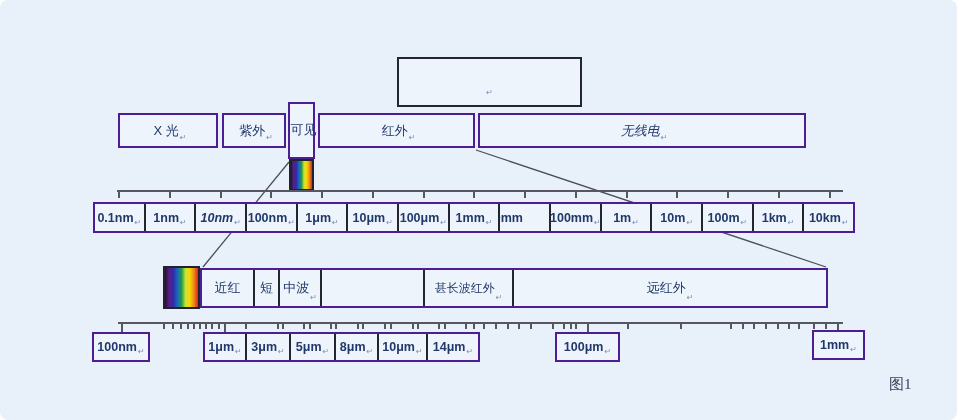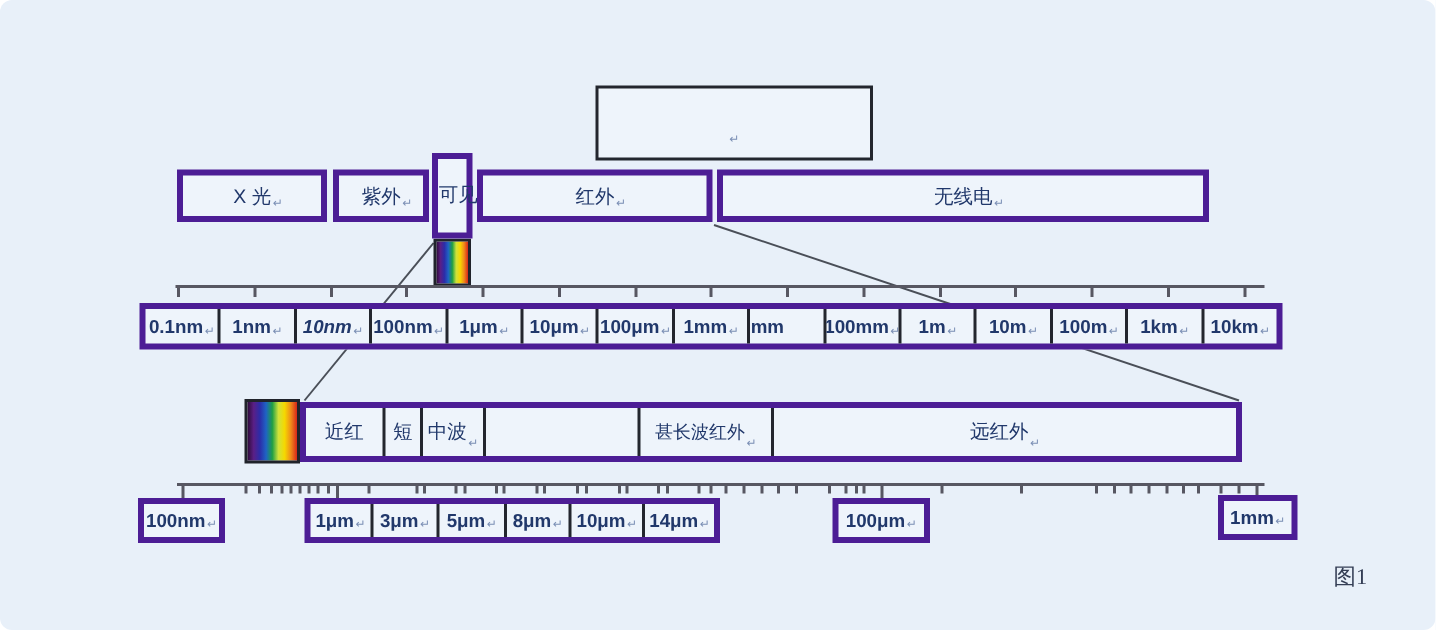--- a/index.html
+++ b/index.html
@@ -1,21 +1,21 @@
 <!DOCTYPE html>
 <html><head>
 <meta charset="utf-8">
 <style>
   html,body{margin:0;padding:0;background:#ffffff;}
   #canvas{
     position:relative;width:957px;height:420px;background:#e8f0f9;
     border-radius:8px;overflow:hidden;
     font-family:"Liberation Sans","DejaVu Sans",sans-serif;
   }
-  .group{position:absolute;background:#eef4fb;border:4px solid #4c1d95;display:flex;box-sizing:border-box;}
+  .group{position:absolute;background:#eef4fb;border:2px solid #4c1d95;display:flex;box-sizing:border-box;}
   .cell{display:flex;align-items:center;justify-content:center;border-right:2px solid #23262e;
         box-sizing:border-box;color:#21386b;font-size:12.5px;font-weight:600;min-width:0;overflow:hidden;}
   .cell:last-child{border-right:none;}
   .band .cell{font-weight:400;font-size:13px;}
   .lbl{white-space:nowrap;}
   .vertical .lbl{white-space:normal;word-break:break-all;text-align:center;line-height:1.25;}
   .mark{font-size:8px;font-weight:400;color:#7b8fb5;align-self:flex-end;padding-bottom:4px;margin-left:1px;}
   .rainbow{position:absolute;border:2px solid #20232b;box-sizing:border-box;}
   .rline{position:absolute;height:1.5px;background:#575762;}
   .tick{position:absolute;width:1.5px;background:#575762;}
@@ -61,21 +61,21 @@
       <div class="cell vertical" style="flex: 0 0 27px;">
         <span class="lbl">可见</span>
       </div>
     </div>
     <div class="group band" style="left: 318px; top: 113px; width: 157px; height: 35px;">
       <div class="cell" style="flex: 0 0 157px;">
         <span class="lbl">红外</span>
         <span class="mark">↵</span>
       </div>
     </div>
-    <div class="group band" style="left: 478px; top: 113px; width: 328px; height: 35px;">
+    <div class="group band" style="left: 478px; top: 113px; width: 328px; height: 35px; font-style: italic;">
       <div class="cell" style="flex: 0 0 328px;">
         <span class="lbl">无线电</span>
         <span class="mark">↵</span>
       </div>
     </div>
     <div class="rline" style="left: 117px; top: 190px; width: 726px;"></div>
     <div class="tick" style="left: 118px; top: 190px; height: 8px;"></div>
     <div class="tick" style="left: 169px; top: 190px; height: 8px;"></div>
     <div class="tick" style="left: 220px; top: 190px; height: 8px;"></div>
     <div class="tick" style="left: 270px; top: 190px; height: 8px;"></div>

